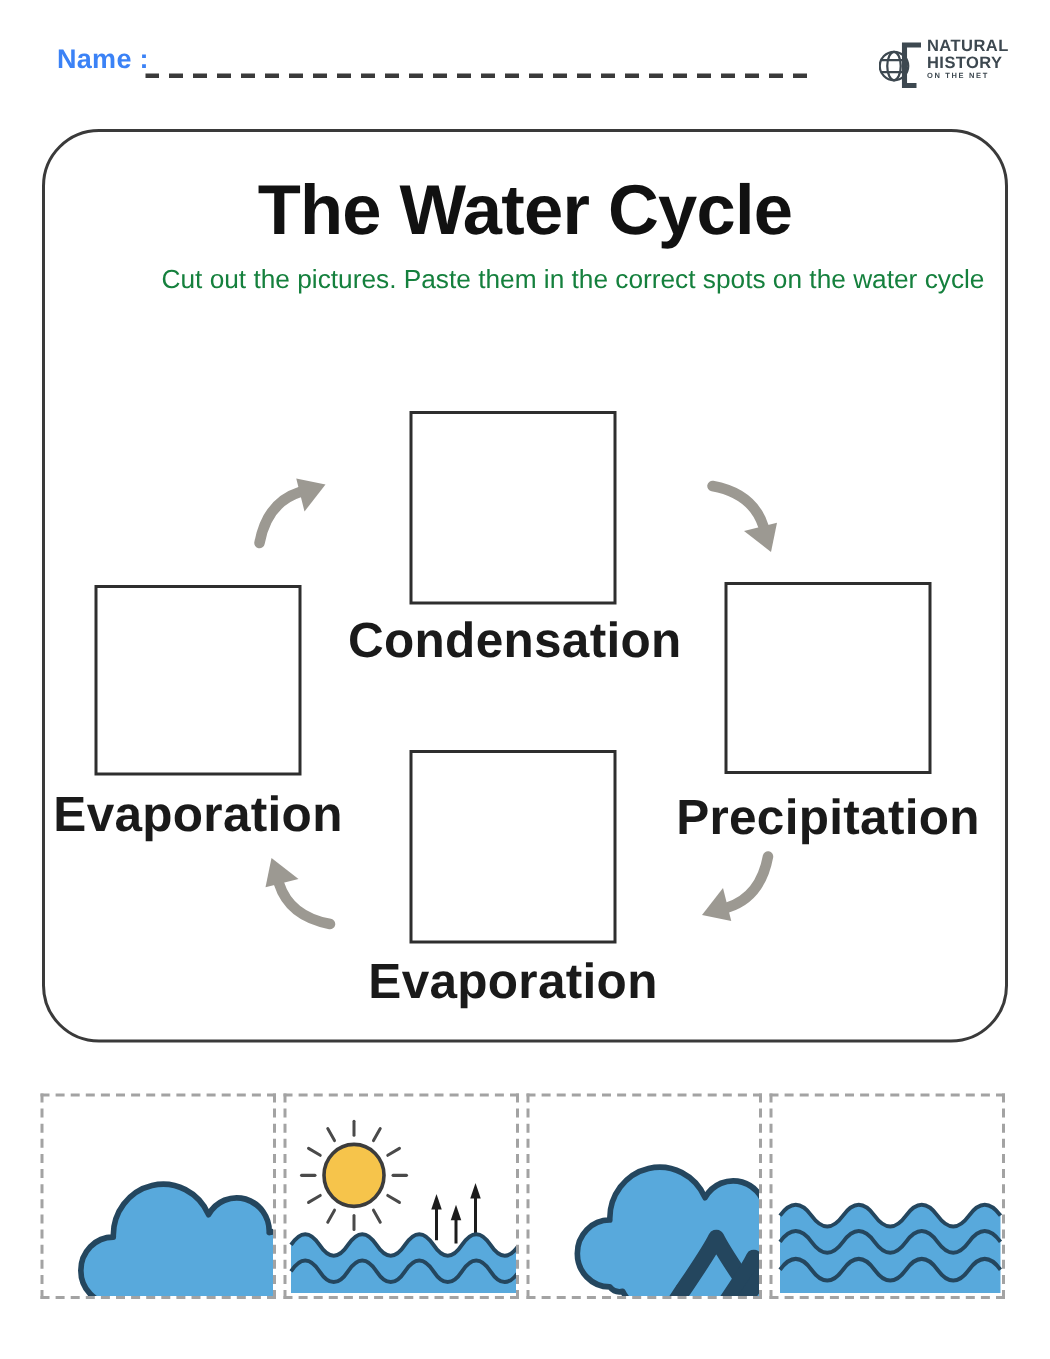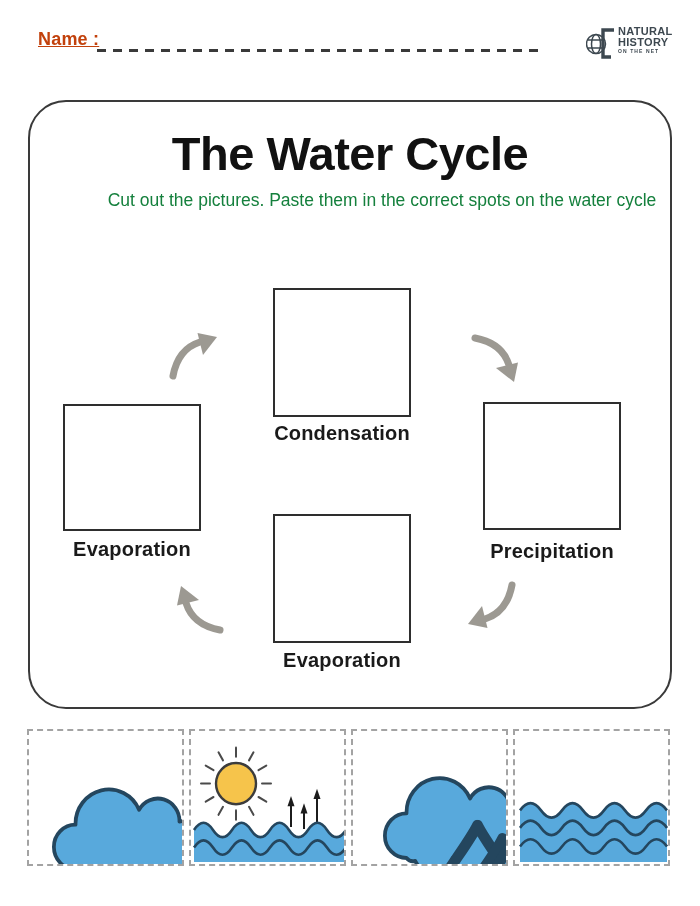--- a/index.html
+++ b/index.html
@@ -3,55 +3,55 @@
 <meta charset="utf-8">
 <style>
   html,body{margin:0;padding:0;background:#fff;}
   .page{
     position:relative;width:700px;height:906px;background:#ffffff;overflow:hidden;
     font-family:"Liberation Sans", sans-serif;color:var(--ink,#1c1c1c);
   }
   
   .name-label{
     position:absolute;left:38px;top:29px;font-size:18px;font-weight:bold;
-    color:#c2410c;letter-spacing:.2px;text-decoration:underline;
+    color:#3b82f6;letter-spacing:.2px;
   }
   .name-line{
     position:absolute;left:97px;top:49px;width:443px;height:3px;
     background:repeating-linear-gradient(90deg,#3a3a3a 0 9px,transparent 9px 16px);
     cursor:text;
   }
   .logo{position:absolute;left:586px;top:26px;display:flex;align-items:flex-start;}
   .logo svg{display:block;}
   .logo-text{margin-left:2px;color:var(--logo-slate,#3d4850);}
   .logo-line{font-size:11px;line-height:10.5px;font-weight:bold;letter-spacing:.3px;}
   .logo-tag{font-size:5px;line-height:7px;font-weight:bold;letter-spacing:1.1px;margin-top:1px;}
   
   .sheet{
     position:absolute;left:28px;top:86px;width:644px;height:609px;box-sizing:border-box;
-    border:2px solid #3a3a3a;border-radius:38px;background:#fff;margin-top:14px;
+    border:2px solid #3a3a3a;border-radius:38px;background:#fff;
   }
   .title{
     position:absolute;left:0;top:24px;width:100%;text-align:center;
     font-size:47px;font-weight:800;color:#111;letter-spacing:-.5px;
   }
   .instructions{
     position:absolute;left:0;top:86px;width:100%;text-align:center;
     font-size:17.5px;line-height:25.5px;color:#15803d;font-weight:500;padding-left:32px;
   }
   .paste-box{
     position:absolute;box-sizing:border-box;background:#fff;border:2px solid #2e2e2e;
   }
   .box-condensation{left:243px;top:186px;width:138px;height:129px;}
   .box-evaporation {left:33px; top:302px;width:138px;height:127px;}
   .box-precipitation{left:453px;top:300px;width:138px;height:128px;}
   .box-collection  {left:243px;top:412px;width:138px;height:129px;}
   .stage-label{
     position:absolute;width:220px;text-align:center;
-    font-size:20px;font-weight:bold;color:#1a1a1a;letter-spacing:.2px;
+    font-size:33px;font-weight:bold;color:#1a1a1a;letter-spacing:.2px;
   }
   .lbl-condensation{left:202px;top:320px;}
   .lbl-evaporation {left:-8px; top:436px;}
   .lbl-precipitation{left:412px;top:438px;}
   .lbl-collection  {left:202px;top:547px;}
   .cycle-arrow{position:absolute;width:58px;height:50px;}
   .cycle-arrow svg{display:block;width:100%;height:100%;}
   .arr-tl{left:135px;top:228px;}
   .arr-tr{left:437px;top:232px;transform:rotate(90deg);}
   .arr-br{left:432px;top:479px;transform:rotate(180deg);}

